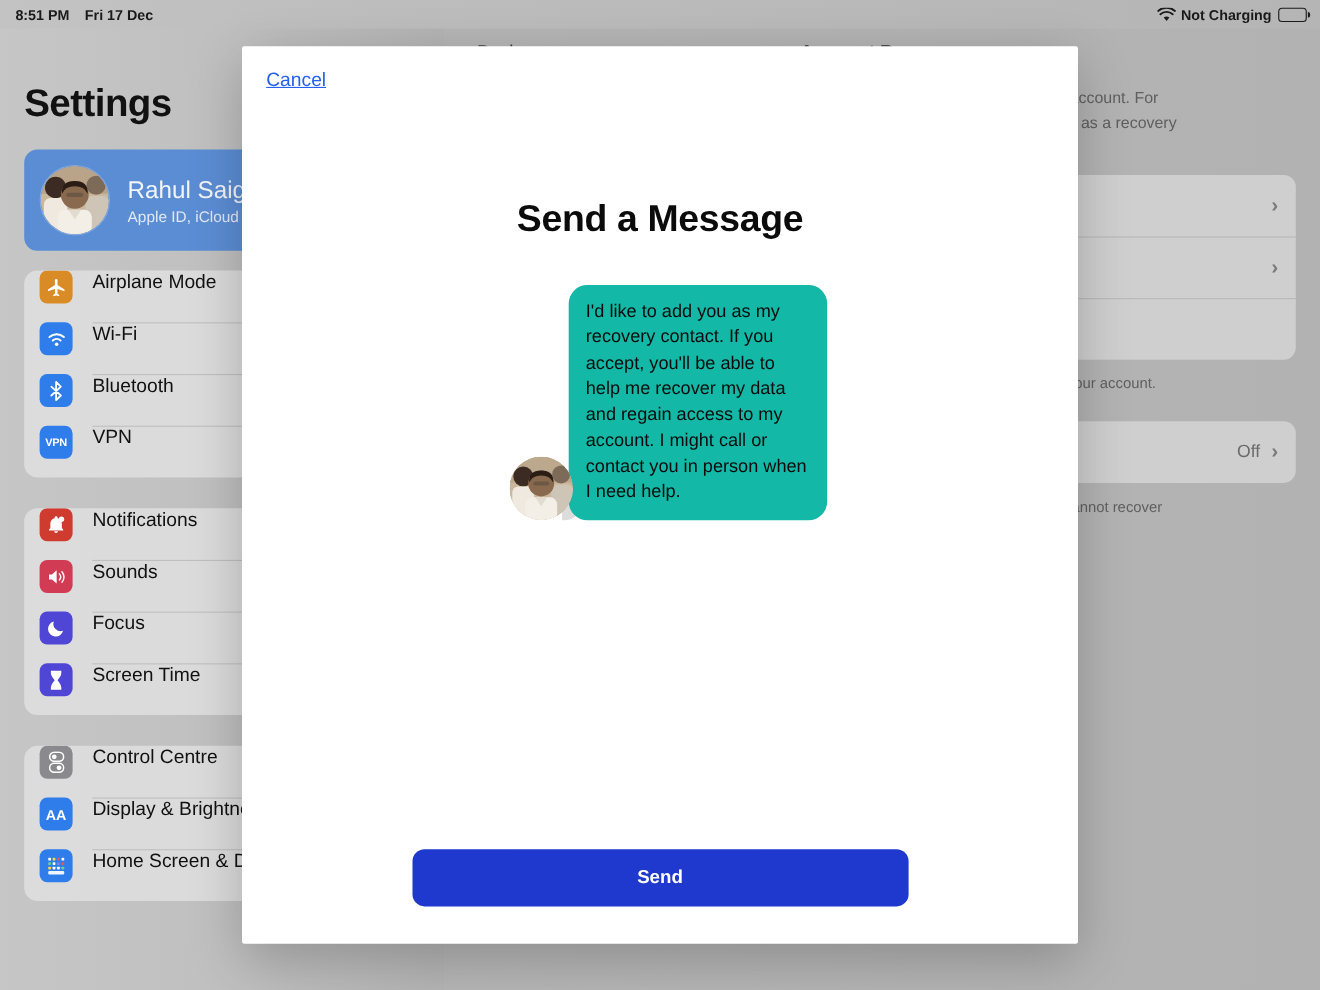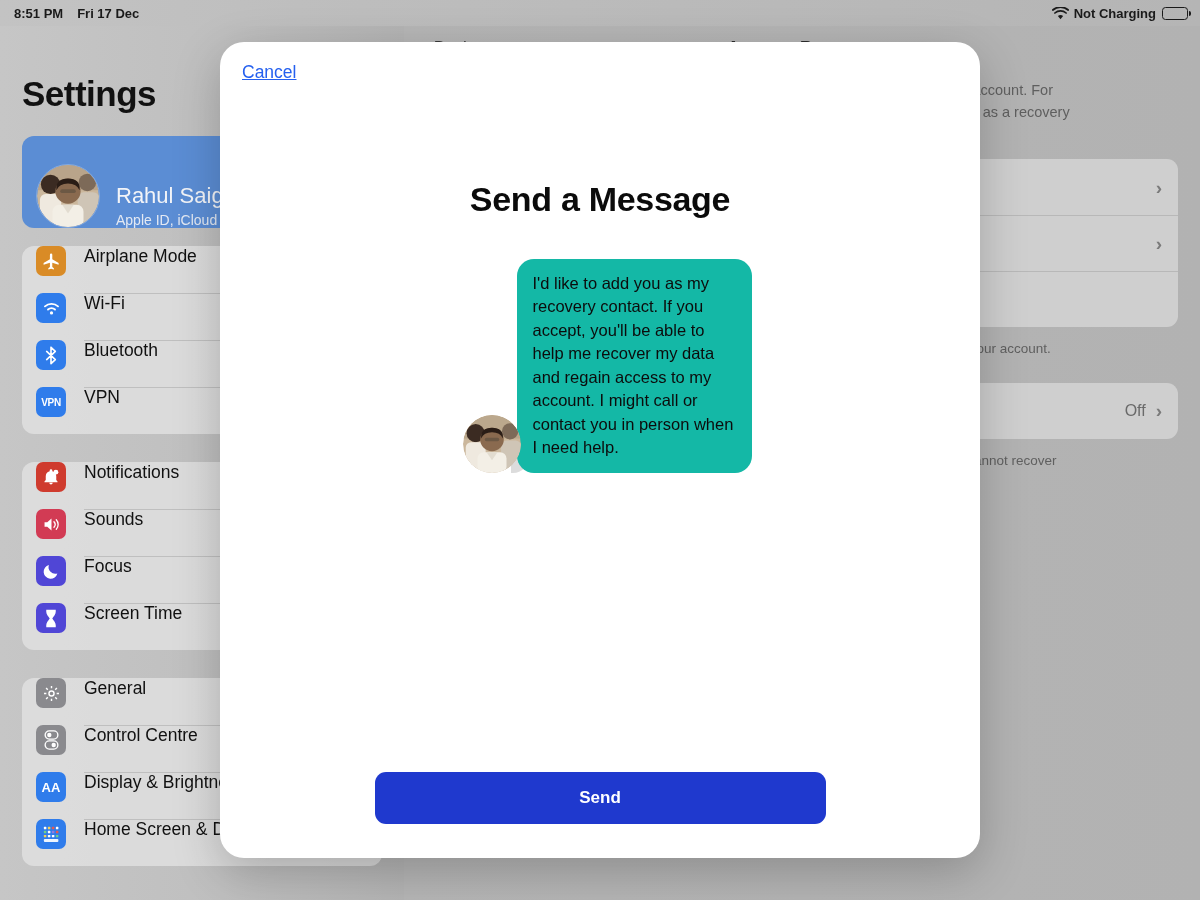--- a/index.html
+++ b/index.html
@@ -57,21 +57,21 @@
     margin: 18px 22px 0 22px;
     background: rgba(228,228,228,0.72);
     border-radius: 12px;
     overflow: hidden;
   }
   .profile-row {
     margin: 22px 22px 0 22px;
     background: #5b8dd4;
     border-radius: 12px;
     height: 92px;
-    display: flex; align-items: flex-end;
+    display: flex; align-items: center;
     padding: 0 14px;
     overflow: hidden;
   }
   .profile-avatar {
     width: 64px; height: 64px; border-radius: 50%;
     overflow: hidden; flex: 0 0 auto; margin-right: 16px;
     border: 1px solid rgba(255,255,255,0.25);
   }
   .profile-text { overflow: hidden; white-space: nowrap; }
   .profile-name { font-size: 22px; color: #f2f4f8; line-height: 1.25; }
@@ -139,21 +139,21 @@
   .detail-foot {
     font-size: 13.5px; line-height: 1.45; color: #606060;
     padding: 4px 4px 16px 6px; max-width: 640px;
   }
 
   
   #modal {
     position: absolute; left: 220px; top: 42px;
     width: 760px; height: 816px;
     background: #fff;
-    border-radius: 24px;
+    border-radius: 2px;
     box-shadow: 0 14px 48px rgba(0,0,0,0.22);
     z-index: 20;
     display: flex; flex-direction: column;
     overflow: hidden;
   }
   #modal-cancel {
     position: absolute; left: 22px; top: 20px;
     color: #2560ef; font-size: 17.5px;
   }
   #modal-title {
@@ -336,29 +336,20 @@
               <path d="M2.5 1h11v2.2c0 2.9-2.2 5.2-4 7.8 1.8 2.6 4 4.9 4 7.8V21h-11v-2.2c0-2.9 2.2-5.2 4-7.8-1.8-2.6-4-4.9-4-7.8z"></path>
             </svg>
         </span>
         <span class="label">Screen Time</span>
       </div>
     </div>
 
     <div class="group" style="margin-top:28px">
       <div class="row">
         <span class="ico" style="background:#8a8a8e">
-          <svg width="19" height="19" viewBox="0 0 24 24" fill="none" stroke="#fff" stroke-width="1.8">
-            <circle cx="12" cy="12" r="3.2"></circle>
-            <path d="M12 2.5v3M12 18.5v3M2.5 12h3M18.5 12h3M5.2 5.2l2.1 2.1M16.7 16.7l2.1 2.1M18.8 5.2l-2.1 2.1M7.3 16.7l-2.1 2.1"></path>
-          </svg>
-        </span>
-        <span class="label">General</span>
-      </div>
-      <div class="row">
-        <span class="ico" style="background:#8a8a8e">
           <svg width="15" height="20" viewBox="0 0 16 22" fill="none">
             <rect x="1" y="1" width="14" height="9" rx="4.5" stroke="#fff" stroke-width="1.5"></rect>
             <circle cx="5.6" cy="5.5" r="2.4" fill="#fff"></circle>
             <rect x="1" y="12" width="14" height="9" rx="4.5" stroke="#fff" stroke-width="1.5"></rect>
             <circle cx="10.4" cy="16.5" r="2.4" fill="#fff"></circle>
           </svg>
         </span>
         <span class="label">Control Centre</span>
       </div>
       <div class="row">

